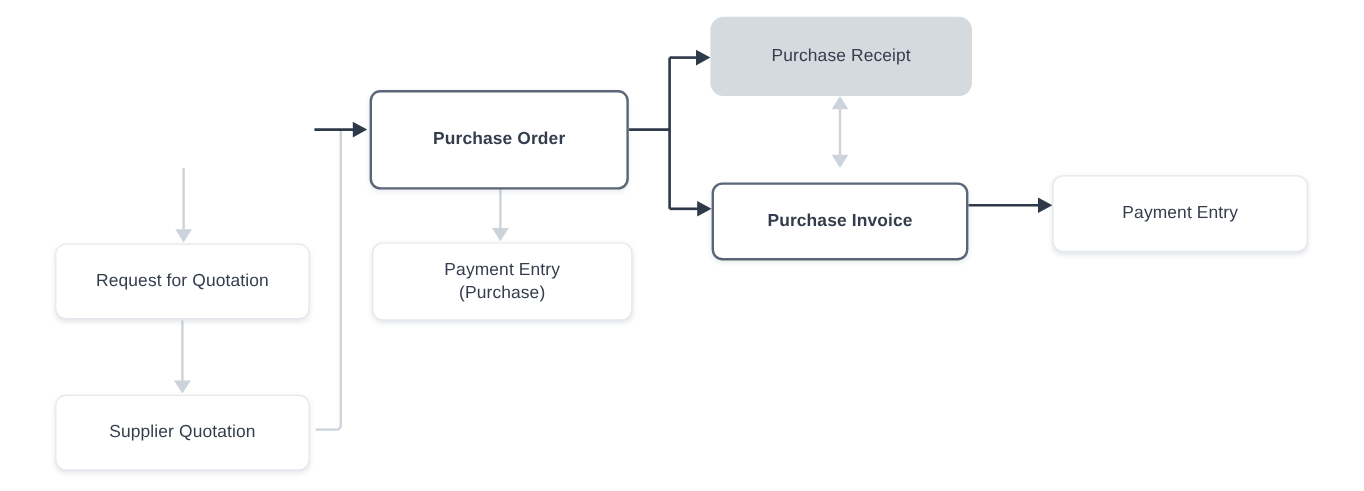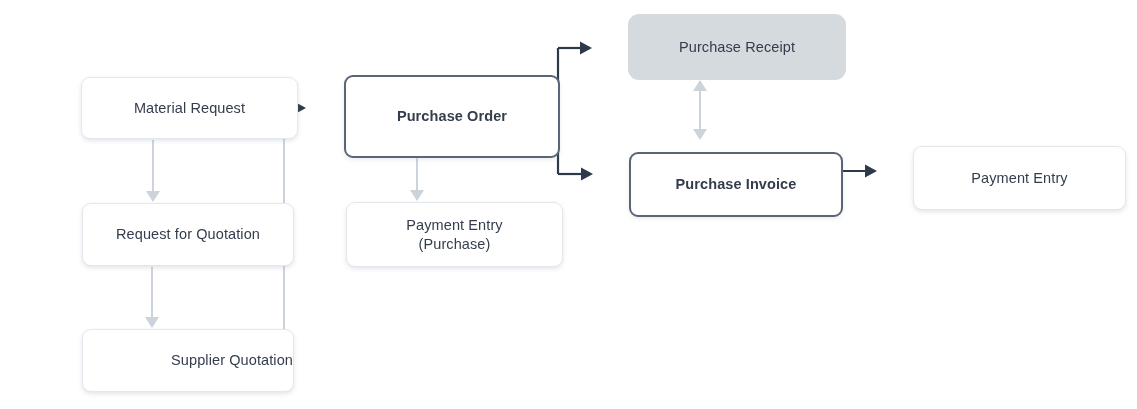--- a/index.html
+++ b/index.html
@@ -42,36 +42,35 @@
     box-sizing:border-box;
     border-radius:9px;
     background:var(--node-fill);
     border:1.5px solid var(--node-border-light);
     box-shadow:0 2px 4px rgba(150,160,175,0.28);
     color:var(--text);
     font-size:14.5px;
     font-weight:500;
     line-height:19px;
     letter-spacing:0.1px;
-    margin-left:36px;
   }
   .node--bold{
     border:2px solid var(--node-border-dark);
     font-weight:700;
     box-shadow:0 2px 4px rgba(150,160,175,0.2);
   }
   .node--filled{
     background:var(--gray-node-fill);
     border:none;
     border-radius:11px;
     box-shadow:none;
   }
   .n-material-request{left:45px;top:77px;width:217px;height:62px;}
   .n-request-for-quotation{left:46px;top:203px;width:212px;height:63px;text-align:right;}
-  .n-supplier-quotation{left:46px;top:329px;width:212px;height:63px;justify-content:flex-end;}
+  .n-supplier-quotation{left:46px;top:329px;width:212px;height:63px;}
   .n-purchase-order{left:308px;top:75px;width:216px;height:83px;}
   .n-payment-entry-advance{left:310px;top:202px;width:217px;height:65px;flex-direction:column;}
   .n-purchase-receipt{left:592px;top:14px;width:218px;height:66px;}
   .n-purchase-invoice{left:593px;top:152px;width:214px;height:65px;}
   .n-payment-entry{left:877px;top:146px;width:213px;height:64px;}
 </style>
 </head>
 <body>
 
 <div class="canvas">
@@ -116,23 +115,20 @@
       <path class="edge-dark" d="M558 174 H582"></path>
       <polygon class="tip-dark" points="593,174 581,167.5 581,180.5"></polygon>
     </g>
 
     <g>
       <path class="edge-dark" d="M807 171 H866"></path>
       <polygon class="tip-dark" points="877,171 865,164.5 865,177.5"></polygon>
     </g>
   </svg>
 
-  <div class="node n-material-request">
-    <span>Material Request</span>
-  </div>
 
   <div class="node n-request-for-quotation">
     <span>Request for Quotation</span>
   </div>
 
   <div class="node n-supplier-quotation">
     <span>Supplier Quotation</span>
   </div>
 
   <div class="node node--bold n-purchase-order">

